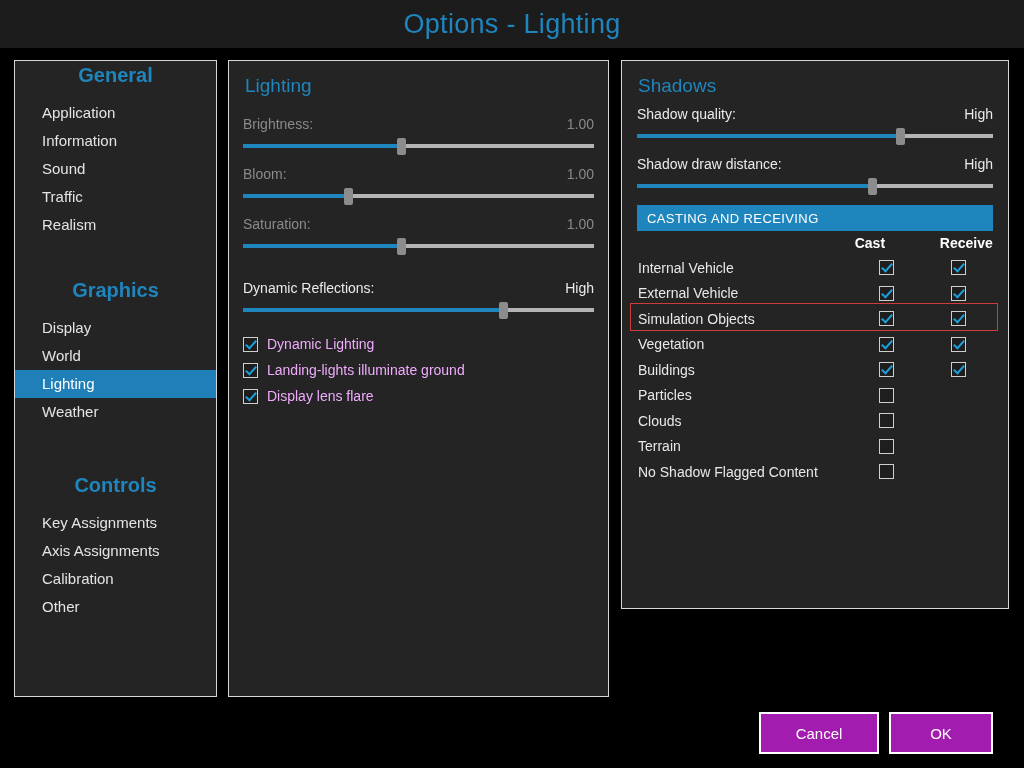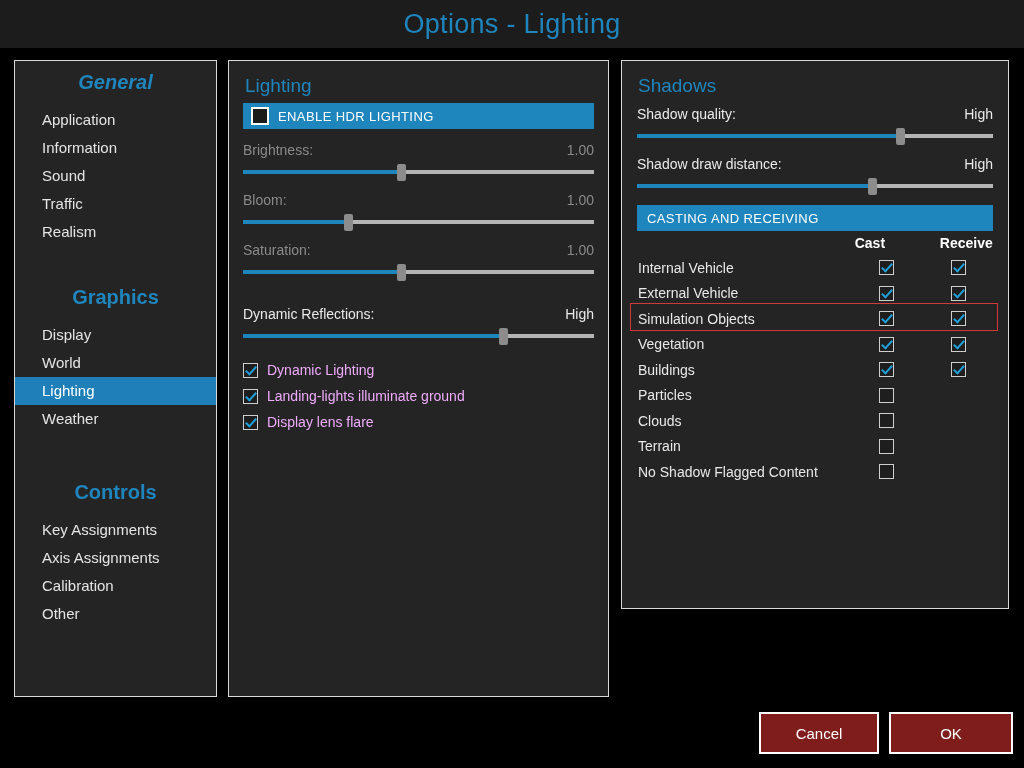--- a/index.html
+++ b/index.html
@@ -49,21 +49,21 @@
     padding: 14px 0 6px 16px;
   }
 
   
   .nav-group-title {
     text-align: center;
     color: #1f85bd;
     font-size: 20px;
     font-weight: bold;
   }
-  #nav-general-title  { margin-top: 10px; font-style: italic; }
+  #nav-general-title  { margin-top: 3px; }
   #nav-graphics-title { margin-top: 40px; }
   #nav-controls-title { margin-top: 48px; }
 
   .nav-item {
     height: 28px;
     line-height: 28px;
     padding-left: 27px;
     font-size: 15px;
     color: #e4e4e4;
     box-sizing: border-box;
@@ -196,30 +196,30 @@
     border: 1.5px solid #cf3b3b;
     box-sizing: border-box;
     pointer-events: none;
   }
 
   
   .footer-btn {
     position: absolute;
     height: 42px;
     border: 2px solid #ffffff;
-    background: #7f1d1d;
+    background: #a21caf;
     color: #ffffff;
     font-size: 15px;
     display: flex;
     align-items: center;
     justify-content: center;
     box-sizing: border-box;
   }
   #btn-cancel { left: 759px; top: 712px; width: 120px; }
-  #btn-ok     { left: 889px; top: 712px; width: 124px; }
+  #btn-ok     { left: 889px; top: 712px; width: 104px; }
 </style>
 </head>
 <body>
 
 <div id="titlebar">
   <div class="title-text">Options - Lighting</div>
 </div>
 
 <div class="panel" id="panel-nav">
     <div class="nav-group-title" id="nav-general-title">General</div>
@@ -242,24 +242,20 @@
       <div class="nav-item">Key Assignments</div>
       <div class="nav-item">Axis Assignments</div>
       <div class="nav-item">Calibration</div>
       <div class="nav-item">Other</div>
     </div>
   </div>
 
 <div class="panel" id="panel-light">
   <div class="panel-heading">Lighting</div>
   <div style="padding:0 14px;">
-    <div class="blue-banner">
-      <span class="banner-check" id="hdr-check"></span>
-      <span>ENABLE HDR LIGHTING</span>
-    </div>
     <div id="lighting-sliders">
         <div style="margin-top: 10px;">
           <div class="row-label disabled">
             <span>Brightness:</span>
             <span>1.00</span>
           </div>
           <div class="slider">
             <div class="track"></div>
             <div class="fill" style="width: 45%;"></div>
             <div class="thumb" style="left: 45%;"></div>

